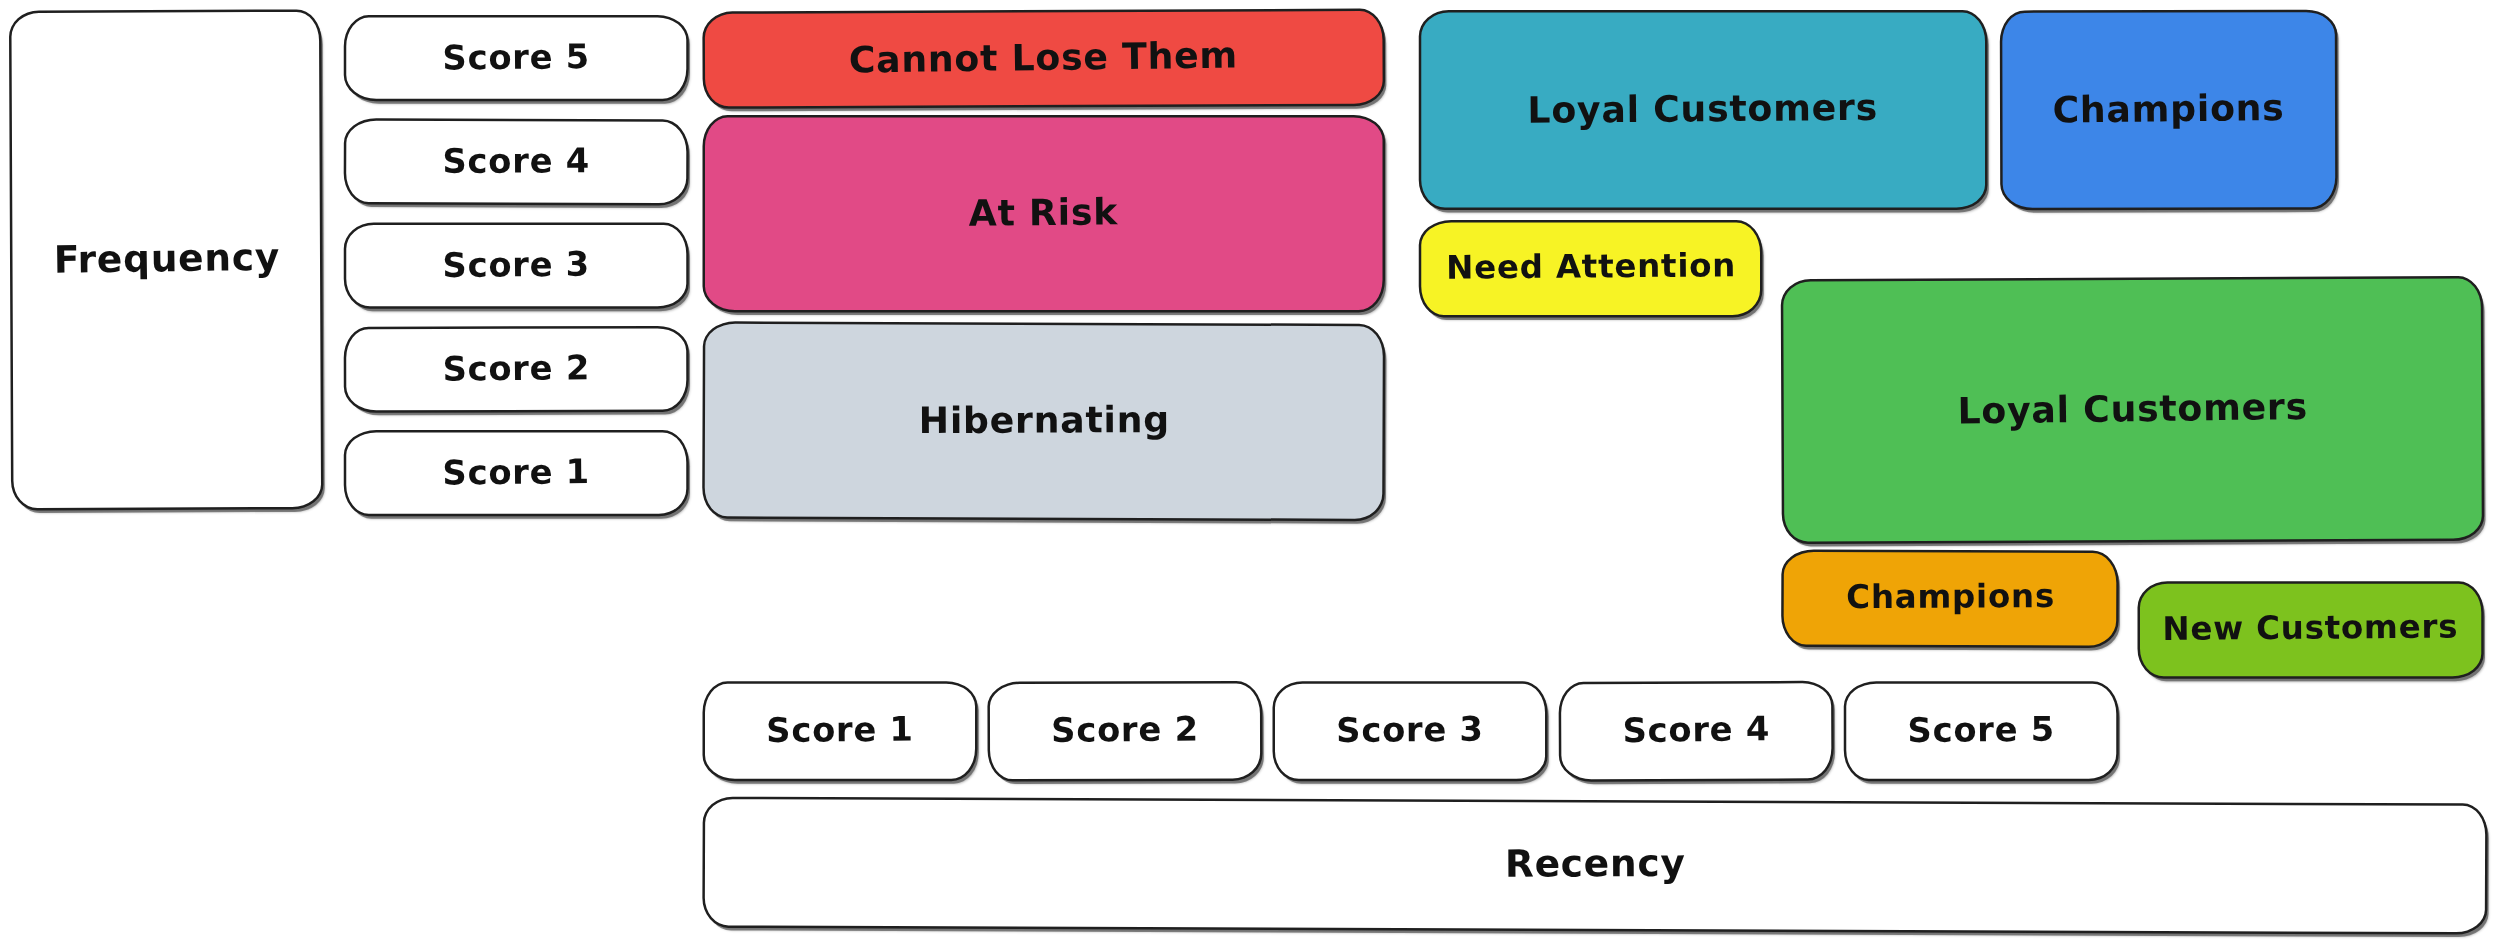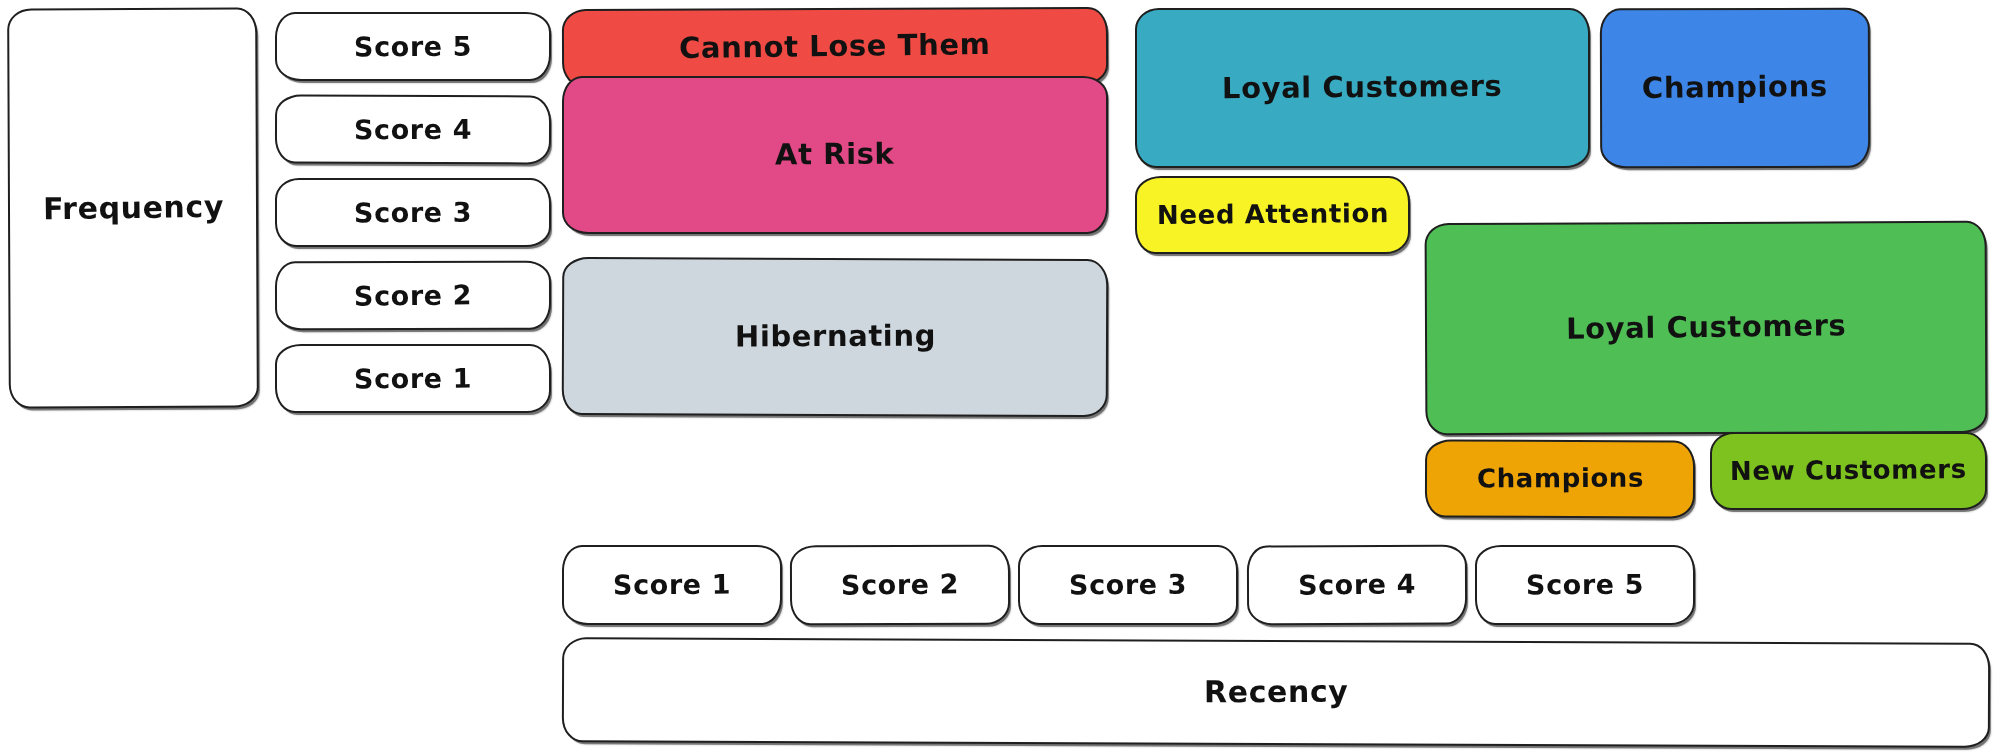--- a/index.html
+++ b/index.html
@@ -81,21 +81,21 @@
     <span class="lbl">Score 2</span>
   </div>
   <div class="box scale r-c" style="left:275px; top:344px; width:276px; height:69px;">
     <span class="lbl">Score 1</span>
   </div>
 
   <div class="box seg r-a j1" style="left:562px; top:8px; width:546px; height:78px; background:#ef4a43;">
     <span class="lbl">Cannot Lose Them</span>
   </div>
 
-  <div class="box seg r-b" style="left:562px; top:76px; width:546px; height:158px; background:#e14a86;">
+  <div class="box seg r-b" style="left:562px; top:92px; width:546px; height:158px; background:#e14a86;">
     <span class="lbl">At Risk</span>
   </div>
 
   <div class="box seg r-c j2" style="left:562px; top:258px; width:546px; height:158px; background:#ced6de;">
     <span class="lbl">Hibernating</span>
   </div>
 
   <div class="box seg r-a" style="left:1135px; top:8px; width:455px; height:160px; background:#38abc2;">
     <span class="lbl">Loyal Customers</span>
   </div>
@@ -110,21 +110,21 @@
 
   <div class="box seg r-a j1" style="left:1425px; top:222px; width:562px; height:212px; background:#4fbf55;">
     <span class="lbl">Loyal Customers</span>
   </div>
 
 
   <div class="box seg small r-c j2" style="left:1425px; top:440px; width:270px; height:78px; background:#efa406;">
     <span class="lbl">Champions</span>
   </div>
 
-  <div class="box seg small r-a" style="left:1710px; top:432px; width:277px; height:78px; background:#7dc21e;text-align:center;">
+  <div class="box seg small r-a" style="left:1710px; top:465px; width:277px; height:78px; background:#7dc21e;text-align:center;">
     <span class="lbl">New Customers</span>
   </div>
 
   <div class="box scale r-b" style="left:562px; top:545px; width:220px; height:80px;">
     <span class="lbl">Score 1</span>
   </div>
   <div class="box scale r-c j3" style="left:790px; top:545px; width:220px; height:80px;">
     <span class="lbl">Score 2</span>
   </div>
   <div class="box scale r-a" style="left:1018px; top:545px; width:220px; height:80px;">

